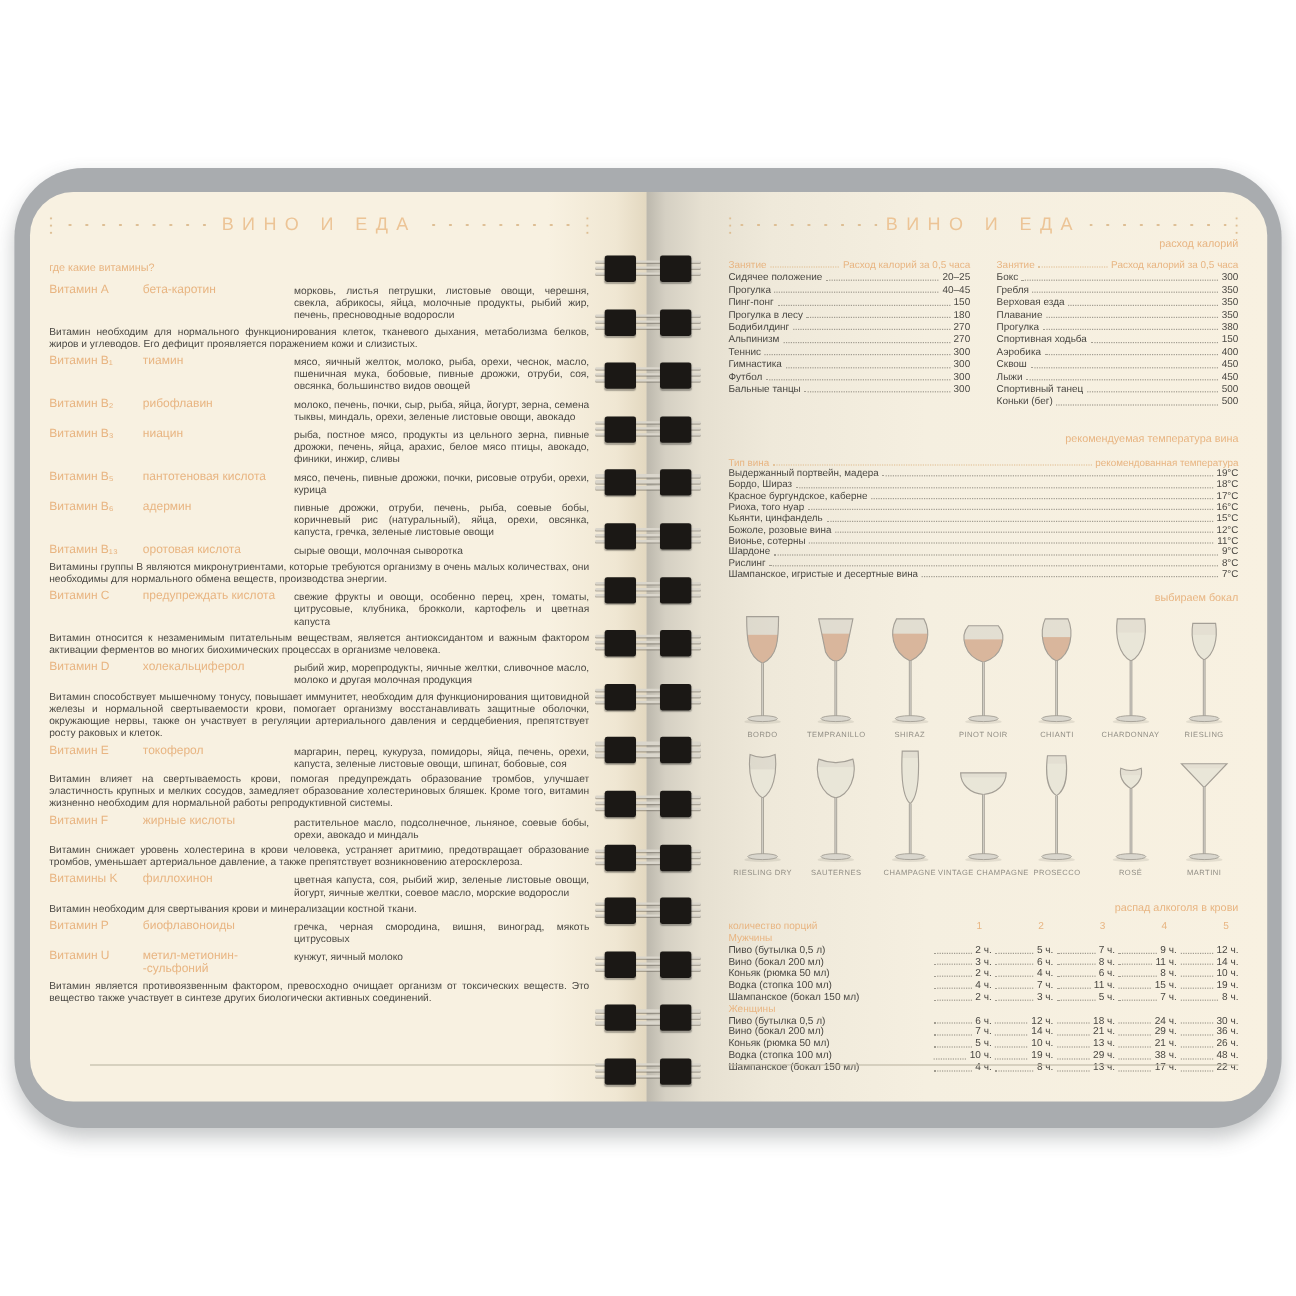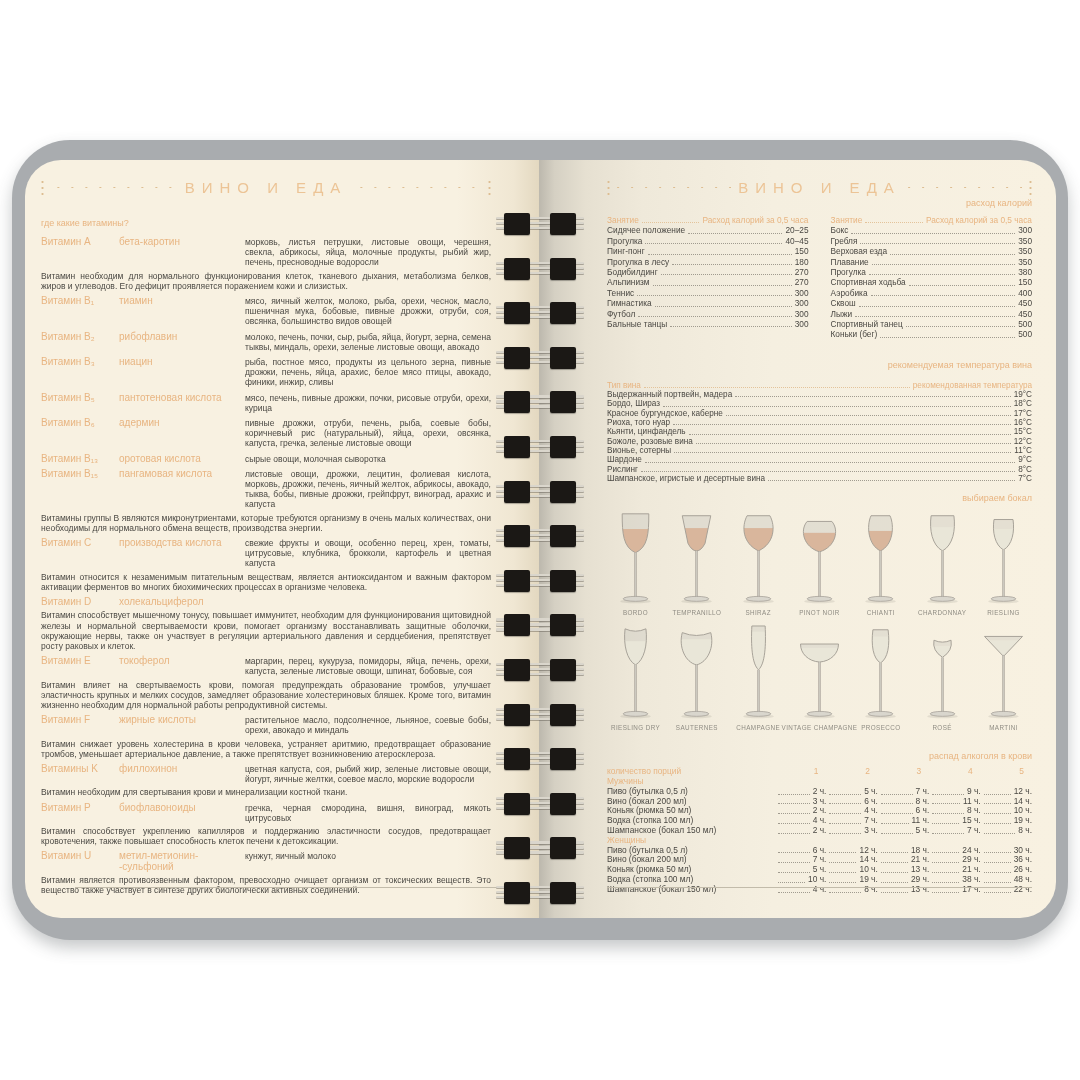--- a/index.html
+++ b/index.html
@@ -114,35 +114,31 @@
         <div class="vit-entry">
           <div class="vit-name">Витамин B₆</div>
           <div class="vit-chem">адермин</div>
           <div class="vit-src">пивные дрожжи, отруби, печень, рыба, соевые бобы, коричневый рис (натуральный), яйца, орехи, овсянка, капуста, гречка, зеленые листовые овощи</div>
         </div>
         <div class="vit-entry">
           <div class="vit-name">Витамин B₁₃</div>
           <div class="vit-chem">оротовая кислота</div>
           <div class="vit-src">сырые овощи, молочная сыворотка</div>
         </div>
-        <div class="vit-entry">
-          <div class="vit-name">Витамин B₁₅</div>
-          <div class="vit-chem">пангамовая кислота</div>
-          <div class="vit-src">листовые овощи, дрожжи, лецитин, фолиевая кислота, морковь, дрожжи, печень, яичный желток, абрикосы, авокадо, тыква, бобы, пивные дрожжи, грейпфрут, виноград, арахис и капуста</div>
-        </div>
         <div class="vit-note">Витамины группы В являются микронутриентами, которые требуются организму в очень малых количествах, они необходимы для нормального обмена веществ, производства энергии.</div>
         <div class="vit-entry">
           <div class="vit-name">Витамин C</div>
-          <div class="vit-chem">производства кислота</div>
+          <div class="vit-chem">предупреждать кислота</div>
           <div class="vit-src">свежие фрукты и овощи, особенно перец, хрен, томаты, цитрусовые, клубника, брокколи, картофель и цветная капуста</div>
         </div>
         <div class="vit-note">Витамин относится к незаменимым питательным веществам, является антиоксидантом и важным фактором активации ферментов во многих биохимических процессах в организме человека.</div>
         <div class="vit-entry">
           <div class="vit-name">Витамин D</div>
           <div class="vit-chem">холекальциферол</div>
+          <div class="vit-src">рыбий жир, морепродукты, яичные желтки, сливочное масло, молоко и другая молочная продукция</div>
         </div>
         <div class="vit-note">Витамин способствует мышечному тонусу, повышает иммунитет, необходим для функционирования щитовидной железы и нормальной свертываемости крови, помогает организму восстанавливать защитные оболочки, окружающие нервы, также он участвует в регуляции артериального давления и сердцебиения, препятствует росту раковых и клеток.</div>
         <div class="vit-entry">
           <div class="vit-name">Витамин E</div>
           <div class="vit-chem">токоферол</div>
           <div class="vit-src">маргарин, перец, кукуруза, помидоры, яйца, печень, орехи, капуста, зеленые листовые овощи, шпинат, бобовые, соя</div>
         </div>
         <div class="vit-note">Витамин влияет на свертываемость крови, помогая предупреждать образование тромбов, улучшает эластичность крупных и мелких сосудов, замедляет образование холестериновых бляшек. Кроме того, витамин жизненно необходим для нормальной работы репродуктивной системы.</div>
         <div class="vit-entry">
           <div class="vit-name">Витамин F</div>
@@ -154,21 +150,20 @@
           <div class="vit-name">Витамины K</div>
           <div class="vit-chem">филлохинон</div>
           <div class="vit-src">цветная капуста, соя, рыбий жир, зеленые листовые овощи, йогурт, яичные желтки, соевое масло, морские водоросли</div>
         </div>
         <div class="vit-note">Витамин необходим для свертывания крови и минерализации костной ткани.</div>
         <div class="vit-entry">
           <div class="vit-name">Витамин P</div>
           <div class="vit-chem">биофлавоноиды</div>
           <div class="vit-src">гречка, черная смородина, вишня, виноград, мякоть цитрусовых</div>
         </div>
-        <div class="vit-note">Витамин способствует укреплению капилляров и поддержанию эластичности сосудов, предотвращает кровотечения, также повышает способность клеток печени к детоксикации.</div>
         <div class="vit-entry">
           <div class="vit-name">Витамин U</div>
           <div class="vit-chem">метил-метионин- -сульфоний</div>
           <div class="vit-src">кунжут, яичный молоко</div>
         </div>
         <div class="vit-note">Витамин является противоязвенным фактором, превосходно очищает организм от токсических веществ. Это вещество также участвует в синтезе других биологически активных соединений.</div>
       </div>
     <div class="footer-line"></div>
   </div>
 

